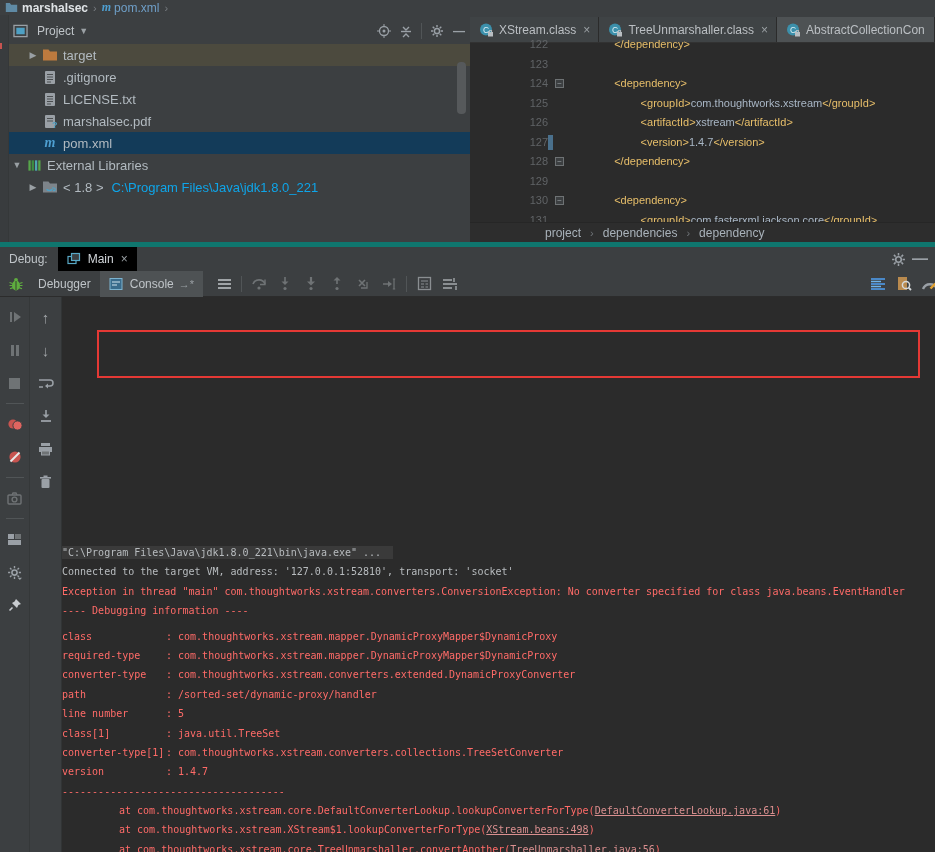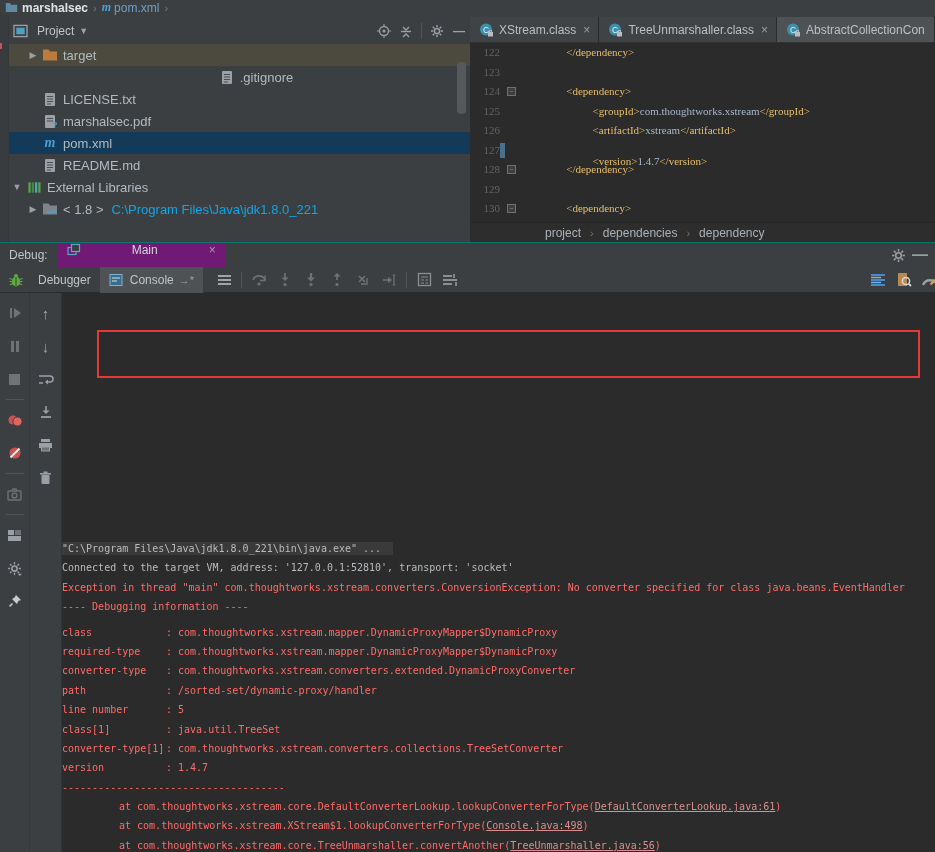--- a/index.html
+++ b/index.html
@@ -34,38 +34,38 @@
   .green { color:#7aa352; }
   #pp-scrollthumb { left:457px; top:47px; width:9px; height:52px; background:#56595b; border-radius:4px; }
   
   #editor { left:470px; top:15px; width:465px; height:227px; background:#2b2b2b; overflow:hidden; }
   #tabbar { left:0; top:0; width:465px; height:28px; background:#3c3f41; border-bottom:1px solid #323232; display:flex; align-items:flex-end; }
   .etab { height:25px; display:flex; align-items:center; padding:0 8px; background:#3f4345;
     border-right:1px solid #2b2b2b; font-size:12px; color:#bbbfc3; }
   .etab .close { color:#9aa0a4; margin-left:7px; font-size:12px; }
   .etab.lighter { background:#4e5254; flex:1; }
   .cicon { position:relative; width:16px; height:16px; margin-right:5px; flex:0 0 16px; }
-  #code { left:0; top:28px; width:465px; height:199px; font-family:Liberation Serif, serif;
-    font-size:11px; }
+  #code { left:0; top:20px; width:465px; height:199px; font-family:Liberation Sans, sans-serif;
+    font-size:11px;padding-left:48px; }
   .cline { height:19.5px; line-height:19.5px; display:flex; white-space:pre; }
   .gnum { width:30px; text-align:right; color:#606366; flex:0 0 30px; }
   .gfold { width:20px; flex:0 0 20px; position:relative; }
   .foldbox { position:absolute; left:7px; top:5px; width:9px; height:9px; border:1px solid #6e7274;
     color:#9aa0a4; font-size:8px; line-height:7px; text-align:center; background:#3c3f41; }
   .chgmark { position:absolute; left:0; top:2px; width:5px; height:15px; background:#4a708c; }
   .ct-tag { color:#e8bf6a; }
   .ct-text { color:#a9b7c6; }
   #ed-breadcrumb { left:470px; top:222px; width:465px; height:20px; background:#2d2d2d;
     display:flex; align-items:center; padding-left:75px; font-size:12px; color:#a9b2ba; border-top:1px solid #262626; }
   #ed-breadcrumb .bsep { color:#6f7478; margin:0 9px; font-size:11px; }
   
-  #debug { left:0; top:242px; width:935px; height:610px; background:#2b2b2b; border-top:1px solid #0f766e; }
+  #debug { left:0; top:242px; width:935px; height:610px; background:#2b2b2b; border-top:5px solid #0f766e; }
   #dbg-header { left:0; top:0; width:935px; height:24px; background:#3c3f41; display:flex; align-items:center; }
   #dbg-header .dlabel { color:#bfc4c8; font-size:12px; margin:0 10px 0 9px; }
-  .dtab { height:24px; display:flex; padding:0 9px; background:#701a75; font-size:12px; color:#d2d6da;gap:44px; }
+  .dtab { height:24px; display:flex; align-items:center; padding:0 9px; background:#000000; font-size:12px; color:#d2d6da; }
   .dtab .close { color:#9aa0a4; margin-left:7px; }
   #dbg-header .spacer { flex:1; }
   #dbg-toolbar { left:0; top:24px; width:935px; height:26px; background:#3c3f41; border-bottom:1px solid #2c2c2c;
     display:flex; align-items:center; }
   .vtab { height:26px; display:flex; align-items:center; padding:0 9px; font-size:12px; color:#bfc4c8;justify-content:flex-end; }
   .vtab.sel { background:#4e5254; }
   .vtab .newout { color:#9aa0a4; margin-left:5px; font-size:11px; }
   .tbicon { display:inline-flex; width:26px; height:22px; align-items:center; justify-content:center; }
   #dbg-leftbar { left:0; top:50px; width:30px; height:560px; background:#3c3f41; border-right:1px solid #353839; }
   #dbg-leftbar2 { left:30px; top:50px; width:32px; height:560px; background:#3c3f41; border-right:1px solid #313435; }
@@ -140,21 +140,21 @@
   <div id="pp-tree" class="abs">
       <div class="tree-row row-ctx" style="padding-left: 16px;">
         <span class="arrow">▶</span>
         <span class="ticon">
           <svg width="16" height="14" viewBox="0 0 16 14">
             <path d="M1 1.5h5.5L8 3.5h7v9H1z" fill="#bd7a3e"></path>
           </svg>
         </span>
         <span class="tlabel">target</span>
       </div>
-      <div class="tree-row" style="padding-left: 16px; justify-content: center;">
+      <div class="tree-row" style="padding-left: 16px;">
         <span class="arrow"></span>
         <span class="ticon">
           <svg width="14" height="15" viewBox="0 0 14 15">
             <rect x="2" y="1" width="10" height="13" rx="1" fill="#9aa0a6"></rect>
             <path d="M4 4.5h6M4 7h6M4 9.5h6M4 12h4" stroke="#4b4e50" stroke-width="1"></path>
           </svg>
         </span>
         <span class="tlabel">.gitignore</span>
       </div>
       <div class="tree-row" style="padding-left: 16px;">
@@ -177,30 +177,20 @@
           </svg>
         </span>
         <span class="tlabel">marshalsec.pdf</span>
       </div>
       <div class="tree-row row-sel" style="padding-left: 16px;">
         <span class="arrow"></span>
         <span class="ticon">
           <span style="color:#4e9fd1;font-style:italic;font-weight:bold;font-size:14px;font-family:'Liberation Serif',serif;">m</span>
         </span>
         <span class="tlabel">pom.xml</span>
-      </div>
-      <div class="tree-row" style="padding-left: 16px;">
-        <span class="arrow"></span>
-        <span class="ticon">
-          <svg width="14" height="15" viewBox="0 0 14 15">
-            <rect x="2" y="1" width="10" height="13" rx="1" fill="#9aa0a6"></rect>
-            <path d="M4 4.5h6M4 7h6M4 9.5h6M4 12h4" stroke="#4b4e50" stroke-width="1"></path>
-          </svg>
-        </span>
-        <span class="tlabel">README.md</span>
       </div>
       <div class="tree-row" style="padding-left: 0px;">
         <span class="arrow">▼</span>
         <span class="ticon">
           <svg width="15" height="15" viewBox="0 0 16 16">
             <rect x="1.5" y="2.5" width="2.4" height="11" fill="#57a64a"></rect>
             <rect x="5" y="2.5" width="2.4" height="11" fill="#3d8f41"></rect>
             <rect x="8.5" y="2.5" width="2.4" height="11" fill="#4ea7b0"></rect>
             <rect x="12" y="2.5" width="2.4" height="11" fill="#57a64a"></rect>
           </svg>
@@ -254,21 +244,21 @@
           </svg></span>
       <span>AbstractCollectionCon</span>
     </div>
   </div>
   <div id="code" class="abs">
       <div class="cline"><span class="gnum">122</span><span class="gfold"></span><span style="padding-left: 46.2px;"><span class="ct-tag">&lt;/dependency&gt;</span></span></div>
       <div class="cline"><span class="gnum">123</span><span class="gfold"></span><span style="padding-left: 0px;"></span></div>
       <div class="cline"><span class="gnum">124</span><span class="gfold"><span class="foldbox">−</span></span><span style="padding-left: 46.2px;"><span class="ct-tag">&lt;dependency&gt;</span></span></div>
       <div class="cline"><span class="gnum">125</span><span class="gfold"></span><span style="padding-left: 72.6px;"><span class="ct-tag">&lt;groupId&gt;</span><span class="ct-text">com.thoughtworks.xstream</span><span class="ct-tag">&lt;/groupId&gt;</span></span></div>
       <div class="cline"><span class="gnum">126</span><span class="gfold"></span><span style="padding-left: 72.6px;"><span class="ct-tag">&lt;artifactId&gt;</span><span class="ct-text">xstream</span><span class="ct-tag">&lt;/artifactId&gt;</span></span></div>
-      <div class="cline"><span class="gnum">127</span><span class="gfold"><span class="chgmark"></span></span><span style="padding-left: 72.6px; margin-top: 11px;"><span class="ct-tag">&lt;version&gt;</span><span class="ct-text">1.4.7</span><span class="ct-tag">&lt;/version&gt;</span></span></div>
+      <div class="cline"><span class="gnum">127</span><span class="gfold"><span class="chgmark"></span></span><span style="padding-left: 72.6px;"><span class="ct-tag">&lt;version&gt;</span><span class="ct-text">1.4.7</span><span class="ct-tag">&lt;/version&gt;</span></span></div>
       <div class="cline"><span class="gnum">128</span><span class="gfold"><span class="foldbox">−</span></span><span style="padding-left: 46.2px;"><span class="ct-tag">&lt;/dependency&gt;</span></span></div>
       <div class="cline"><span class="gnum">129</span><span class="gfold"></span><span style="padding-left: 0px;"></span></div>
       <div class="cline"><span class="gnum">130</span><span class="gfold"><span class="foldbox">−</span></span><span style="padding-left: 46.2px;"><span class="ct-tag">&lt;dependency&gt;</span></span></div>
       <div class="cline"><span class="gnum">131</span><span class="gfold"></span><span style="padding-left: 72.6px;"><span class="ct-tag">&lt;groupId&gt;</span><span class="ct-text">com.fasterxml.jackson.core</span><span class="ct-tag">&lt;/groupId&gt;</span></span></div>
     </div>
 
 </div>
 <div id="ed-breadcrumb" class="abs">
   <span>project</span>
   <span class="bsep">›</span>
@@ -504,19 +494,19 @@
         <div class="kline err"><span class="ikey">converter-type</span><span>: com.thoughtworks.xstream.converters.extended.DynamicProxyConverter</span></div>
         <div class="kline err"><span class="ikey">path</span><span>: /sorted-set/dynamic-proxy/handler</span></div>
         <div class="kline err"><span class="ikey">line number</span><span>: 5</span></div>
         <div class="kline err"><span class="ikey">class[1]</span><span>: java.util.TreeSet</span></div>
         <div class="kline err"><span class="ikey">converter-type[1]</span><span>: com.thoughtworks.xstream.converters.collections.TreeSetConverter</span></div>
         <div class="kline err"><span class="ikey">version</span><span>: 1.4.7</span></div>
       </div>
     <div class="kline err">-------------------------------------</div>
     <div id="stack-rows">
         <div class="kline err sindent"><span>at com.thoughtworks.xstream.core.DefaultConverterLookup.lookupConverterForType(</span><span class="slink">DefaultConverterLookup.java:61</span><span>)</span></div>
-        <div class="kline err sindent"><span>at com.thoughtworks.xstream.XStream$1.lookupConverterForType(</span><span class="slink">Console.java:498</span><span>)</span></div>
+        <div class="kline err sindent"><span>at com.thoughtworks.xstream.XStream$1.lookupConverterForType(</span><span class="slink">XStream.beans:498</span><span>)</span></div>
         <div class="kline err sindent"><span>at com.thoughtworks.xstream.core.TreeUnmarshaller.convertAnother(</span><span class="slink">TreeUnmarshaller.java:56</span><span>)</span></div>
       </div>
   </div>
 </div>
 
 <div id="redbox" class="abs"></div>
 
 </body></html>

